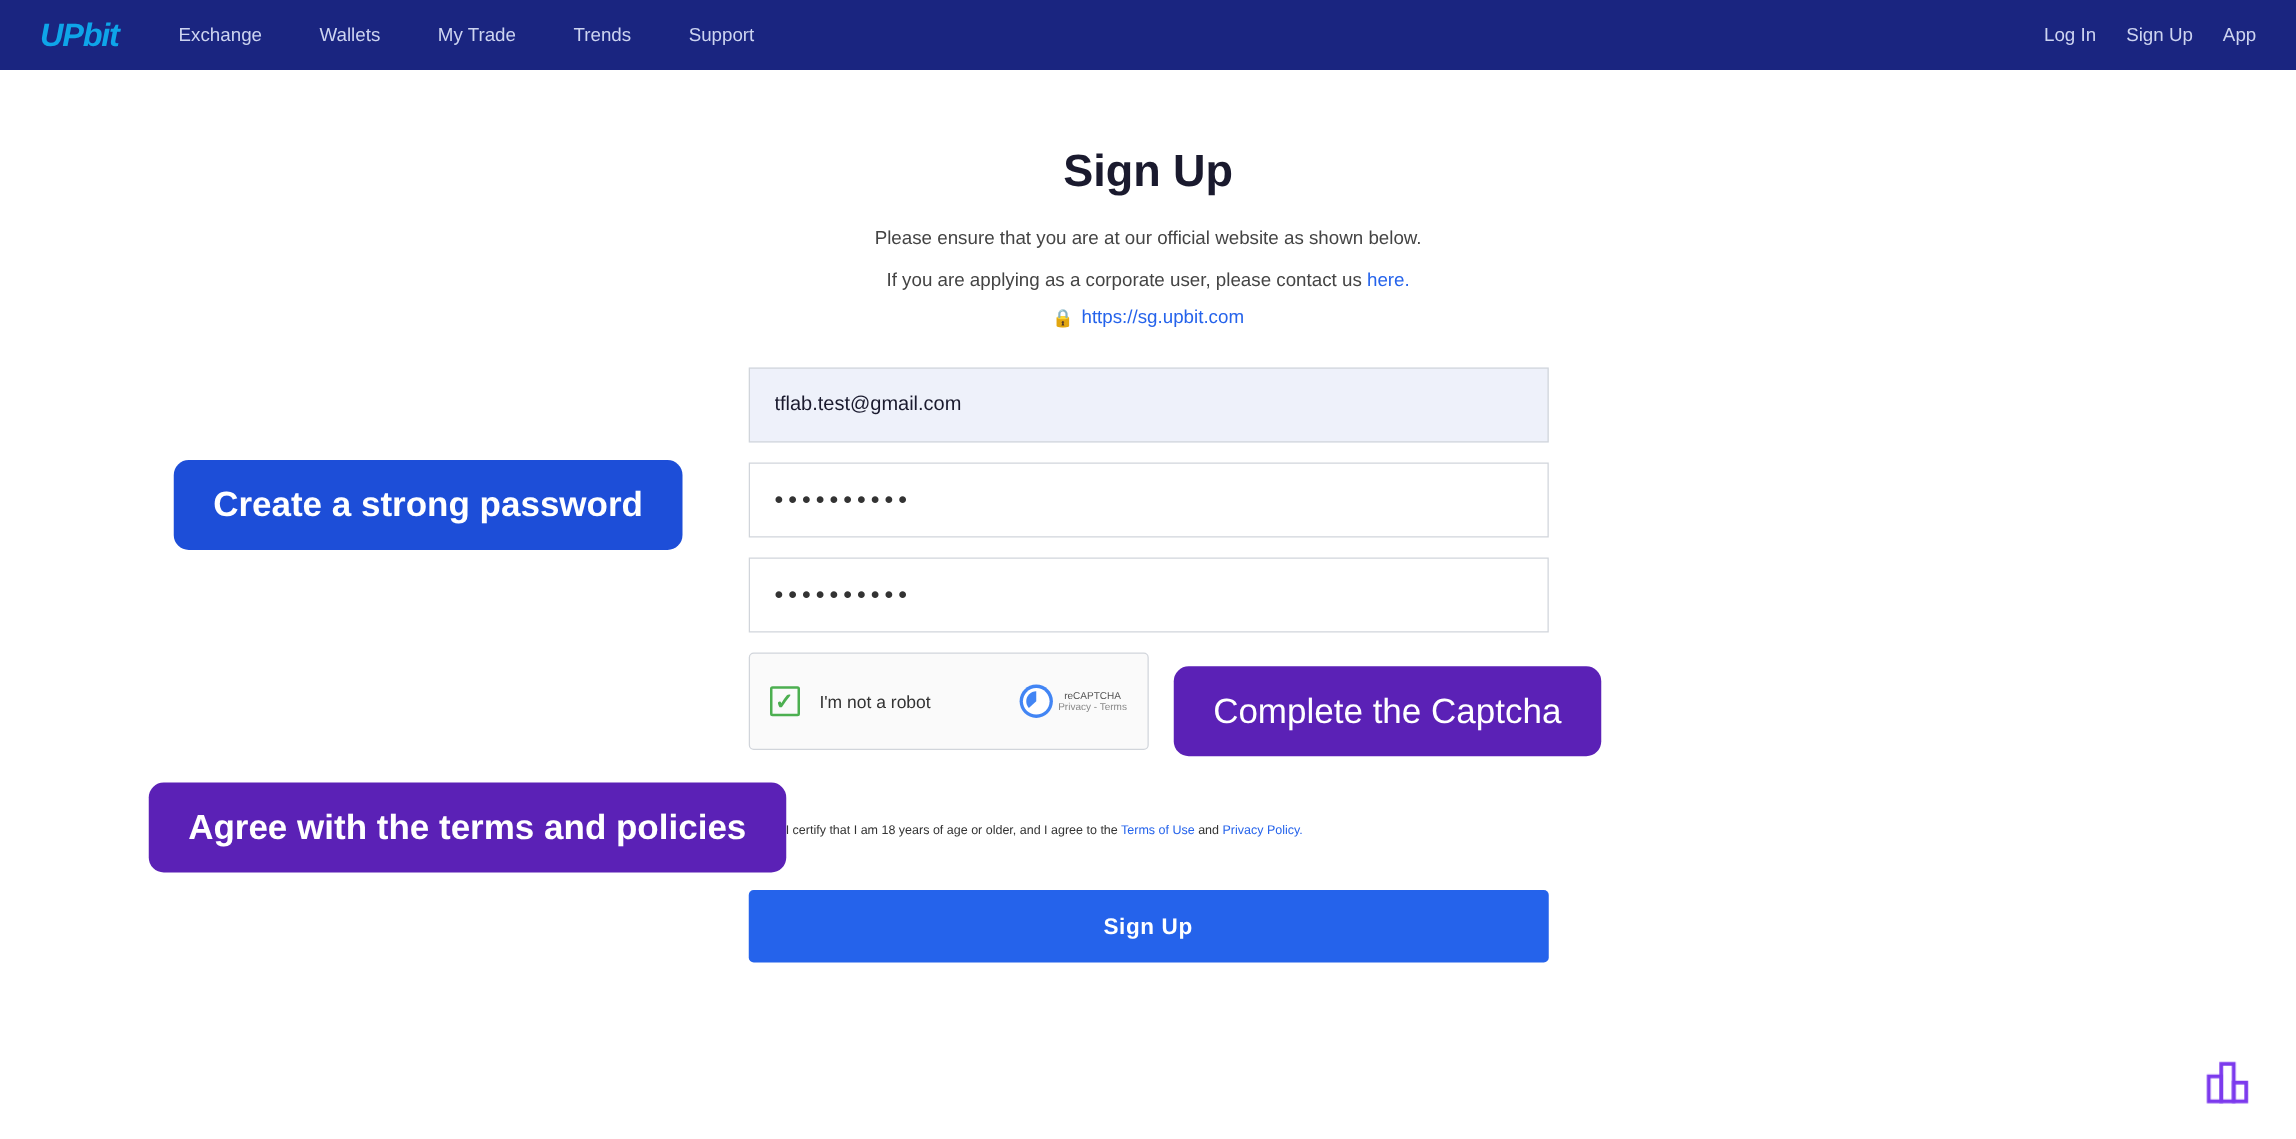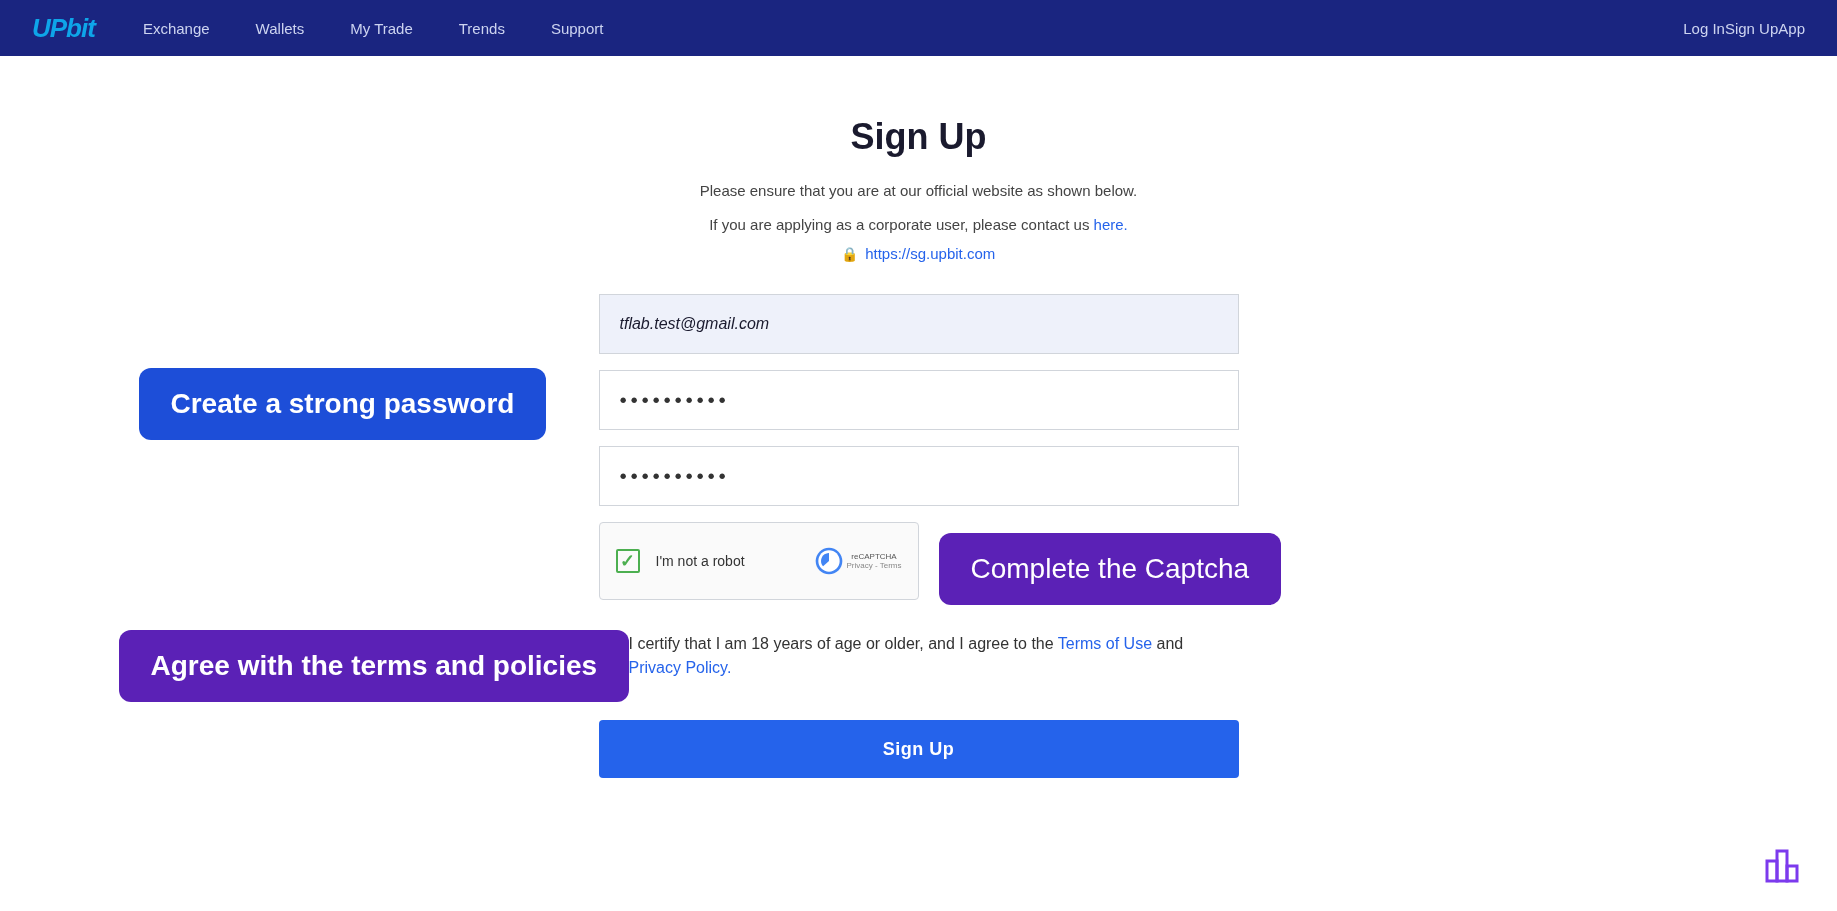--- a/index.html
+++ b/index.html
@@ -29,20 +29,21 @@
       flex: 1;
     }
     .nav-link {
       color: #cdd4f0;
       font-size: 15px;
       text-decoration: none;
       cursor: pointer;
     }
     .nav-right {
       display: flex;
+      gap: 24px;
       align-items: flex-end;
     }
     .nav-right-link {
       color: #cdd4f0;
       font-size: 15px;
       cursor: pointer;
       text-decoration: none;
     }
 
     
@@ -95,21 +96,20 @@
       border: 1px solid #d1d5db;
       padding: 0 20px;
       font-size: 16px;
       color: #1a1a2e;
       outline: none;
       background: #f0f4ff;
       margin-bottom: 8px;
     }
     .form-input:first-child {
       background: #eef1fa;
-      font-style: italic;
     }
     .form-input.password-field {
       background: #fff;
       color: #333;
       letter-spacing: 4px;
       font-size: 20px;
     }
 
     
     .captcha-box {
@@ -169,23 +169,24 @@
       justify-content: center;
       flex-shrink: 0;
       margin-top: 2px;
     }
     .terms-check-mark {
       color: #fff;
       font-size: 12px;
       font-weight: 700;
     }
     .terms-text {
-      font-size: 16px;
+      font-size: 10px;
       color: #333;
       line-height: 1.5;
+      margin-top: 25px;
     }
     .terms-text a { color: #2563eb; text-decoration: none; }
 
     
     .signup-btn {
       width: 100%;
       height: 58px;
       background: #2563eb;
       color: #fff;
       font-size: 18px;

